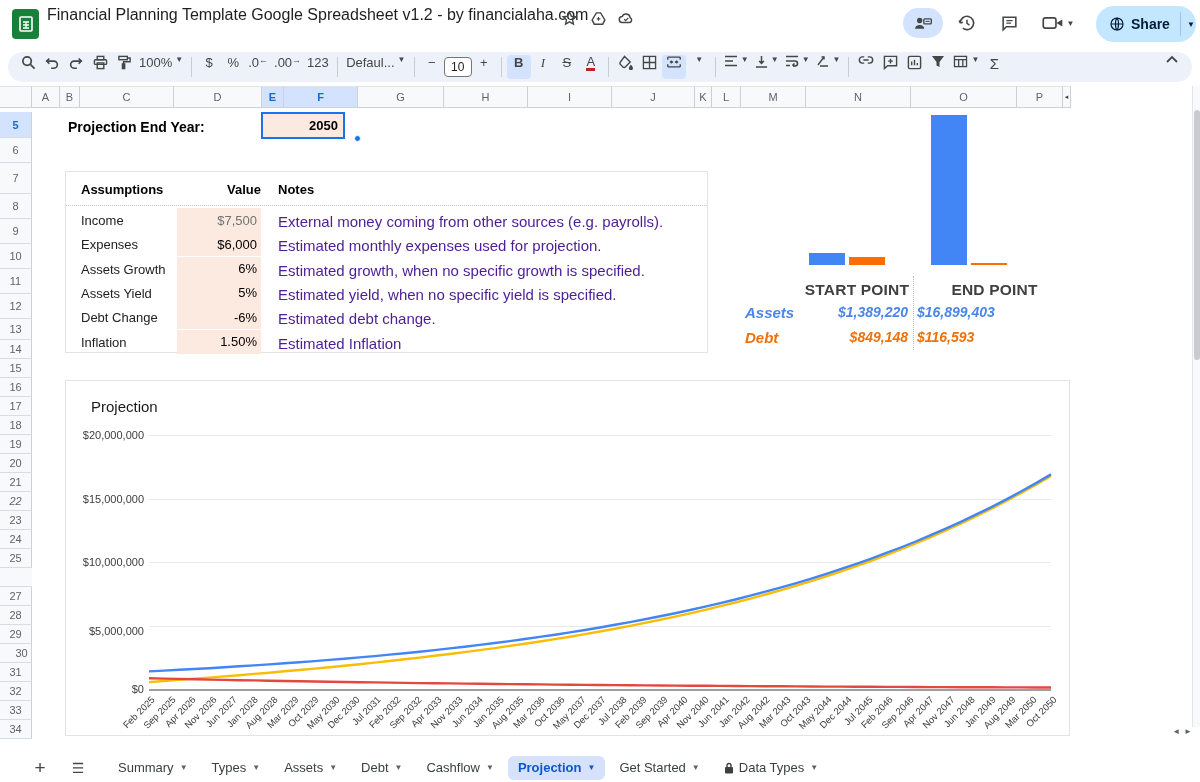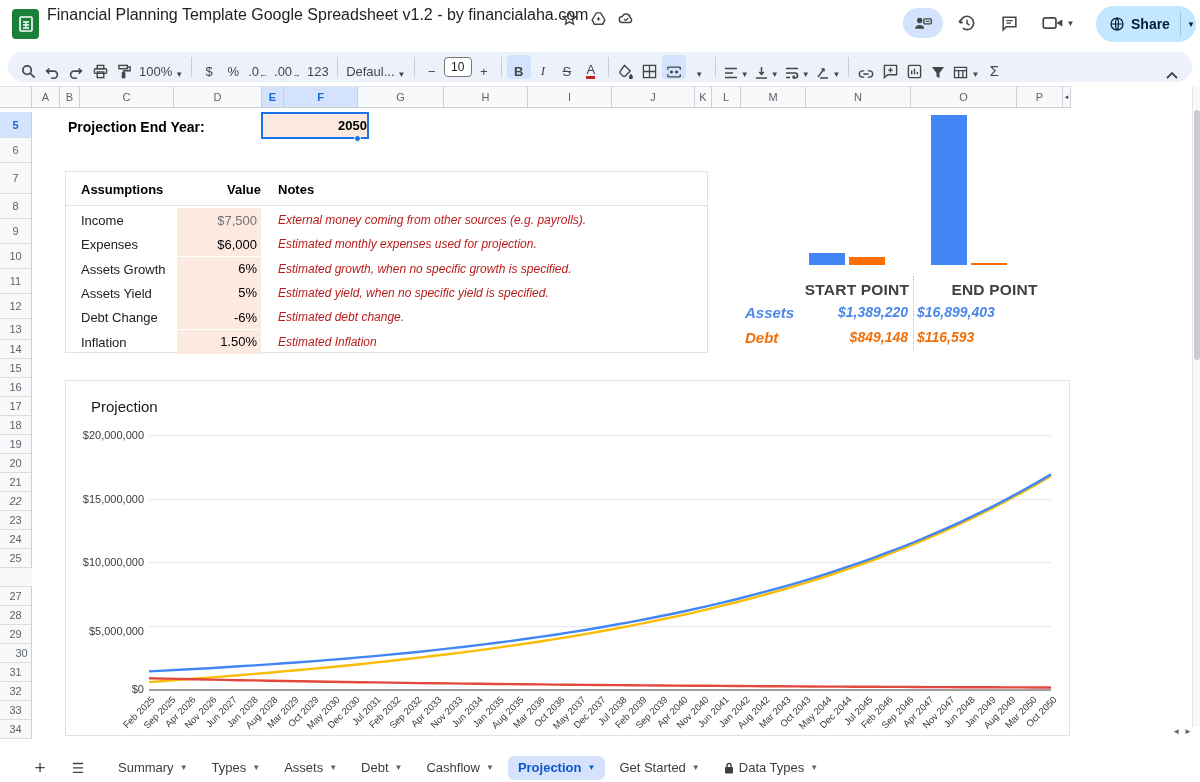--- a/index.html
+++ b/index.html
@@ -20,21 +20,21 @@
               color:#444746; cursor:pointer; }
   #collab-pill { left:903px; width:40px; height:30px; background:#d3e3fd; border-radius:15px; }
   #share-btn { position:absolute; left:1096px; top:6px; width:100px; height:36px; background:#c2e7ff;
                border-radius:18px; display:flex; align-items:center; cursor:pointer; }
   #share-btn .share-label { font-size:14px; font-weight:600; color:#001d35; margin-left:6px; }
   #share-split { width:1px; height:24px; background:#9fc3e0; margin-left:10px; }
 
   
   #toolbar { position:absolute; left:8px; top:52px; width:1184px; height:30px; background:#edf2fa;
              border-radius:15px; display:flex; align-items:center; padding:0 8px; }
-  .tbtn { min-width:24px; height:24px; border-radius:4px; display:flex; align-items:flex-end;
+  .tbtn { min-width:24px; height:24px; border-radius:4px; display:flex; align-items:flex-start;
           justify-content:center; color:#444746; font-size:13px; cursor:pointer; padding:0 3px; }
   .tbtn.active { background:#d3e3fd; }
   .tdiv { width:1px; height:20px; background:#c6cdd6; margin:0 5px; flex:none; }
   .tb-label { font-size:13px; color:#444746; }
   .caret { font-size:8px; color:#444746; margin-left:3px; }
   #font-size-box { width:28px; height:20px; border:1px solid #747775; border-radius:4px; background:#fff;
                    font-size:12px; color:#202124; display:flex; align-items:center; justify-content:center; }
   #toolbar-collapse { margin-left:auto; }
 
   
@@ -48,38 +48,38 @@
   #rowheaders { position:absolute; left:0; top:112px; width:32px; }
   .rowhdr { width:32px; border-right:1px solid #cdd1d6; border-bottom:1px solid #dadce0;
             background:#f8f9fa; font-size:11px; color:#5f6368; display:flex; align-items:center;
             justify-content:center; cursor:pointer; }
   .rowhdr.sel { background:#d3e3fd; color:#1967d2; font-weight:bold; }
 
   
   #canvas { position:absolute; left:32px; top:108px; width:1162px; height:629px; background:#fff; overflow:hidden; }
   .abs { position:absolute; }
   #end-year-label { left:36px; top:11px; font-size:14px; font-weight:bold; color:#000; }
-  #sel-cell { left:229px; top:4px; width:108px; height:27px; background:#fceae1; border:2px solid #1a73e8;
-              display:flex; align-items:center; justify-content:flex-end; 
+  #sel-cell { left:229px; top:4px; width:84px; height:27px; background:#fceae1; border:2px solid #1a73e8;
+              display:flex; align-items:center; justify-content:flex-end; padding-right:5px;
               font-size:13px; font-weight:bold; color:#000; }
   #sel-handle { left:322px; top:27px; width:7px; height:7px; background:#1a73e8; border:1px solid #fff;
                 border-radius:50%; }
 
   
   #assumptions { left:33px; top:63px; width:643px; height:182px; background:#fff; border:1px solid #e3e3e3; }
   #assump-hdr { position:absolute; left:0; top:0; width:100%; height:34px;
                 border-bottom:1px dotted #c9c9c9; }
   #assump-hdr span { position:absolute; top:10px; font-size:13px; font-weight:bold; color:#000; }
   .arow { position:absolute; left:0; width:100%; height:24px; }
   .arow .aname { position:absolute; left:15px; top:5px; font-size:13px; color:#202124; }
   .arow .aval { position:absolute; left:111px; top:0; width:84px; height:24px; background:#fceae1;
                 display:flex; align-items:center; justify-content:flex-end; padding-right:4px;
                 font-size:13px; color:#000; }
   .arow .aval.blue { color:#737373; }
-  .arow .anote { position:absolute; left:212px; top:5px; font-size:12px; color:#b91c1c;font-style:italic; }
+  .arow .anote { position:absolute; left:212px; top:5px; font-size:15px; color:#4c1d95; }
 
   
   .mbar { position:absolute; }
   .mc-cat { position:absolute; top:173px; height:18px; font-size:15.5px; font-weight:bold; color:#404040;
             letter-spacing:.2px; text-align:center; }
   .mc-series-label { position:absolute; left:713px; font-size:15px; font-weight:bold; font-style:italic; }
   .mc-val { position:absolute; font-size:14px; font-weight:bold; font-style:italic; white-space:nowrap; }
   #mc-divider { position:absolute; left:881px; top:168px; width:0; height:74px; border-left:1px dotted #b9b9b9; }
 
   

